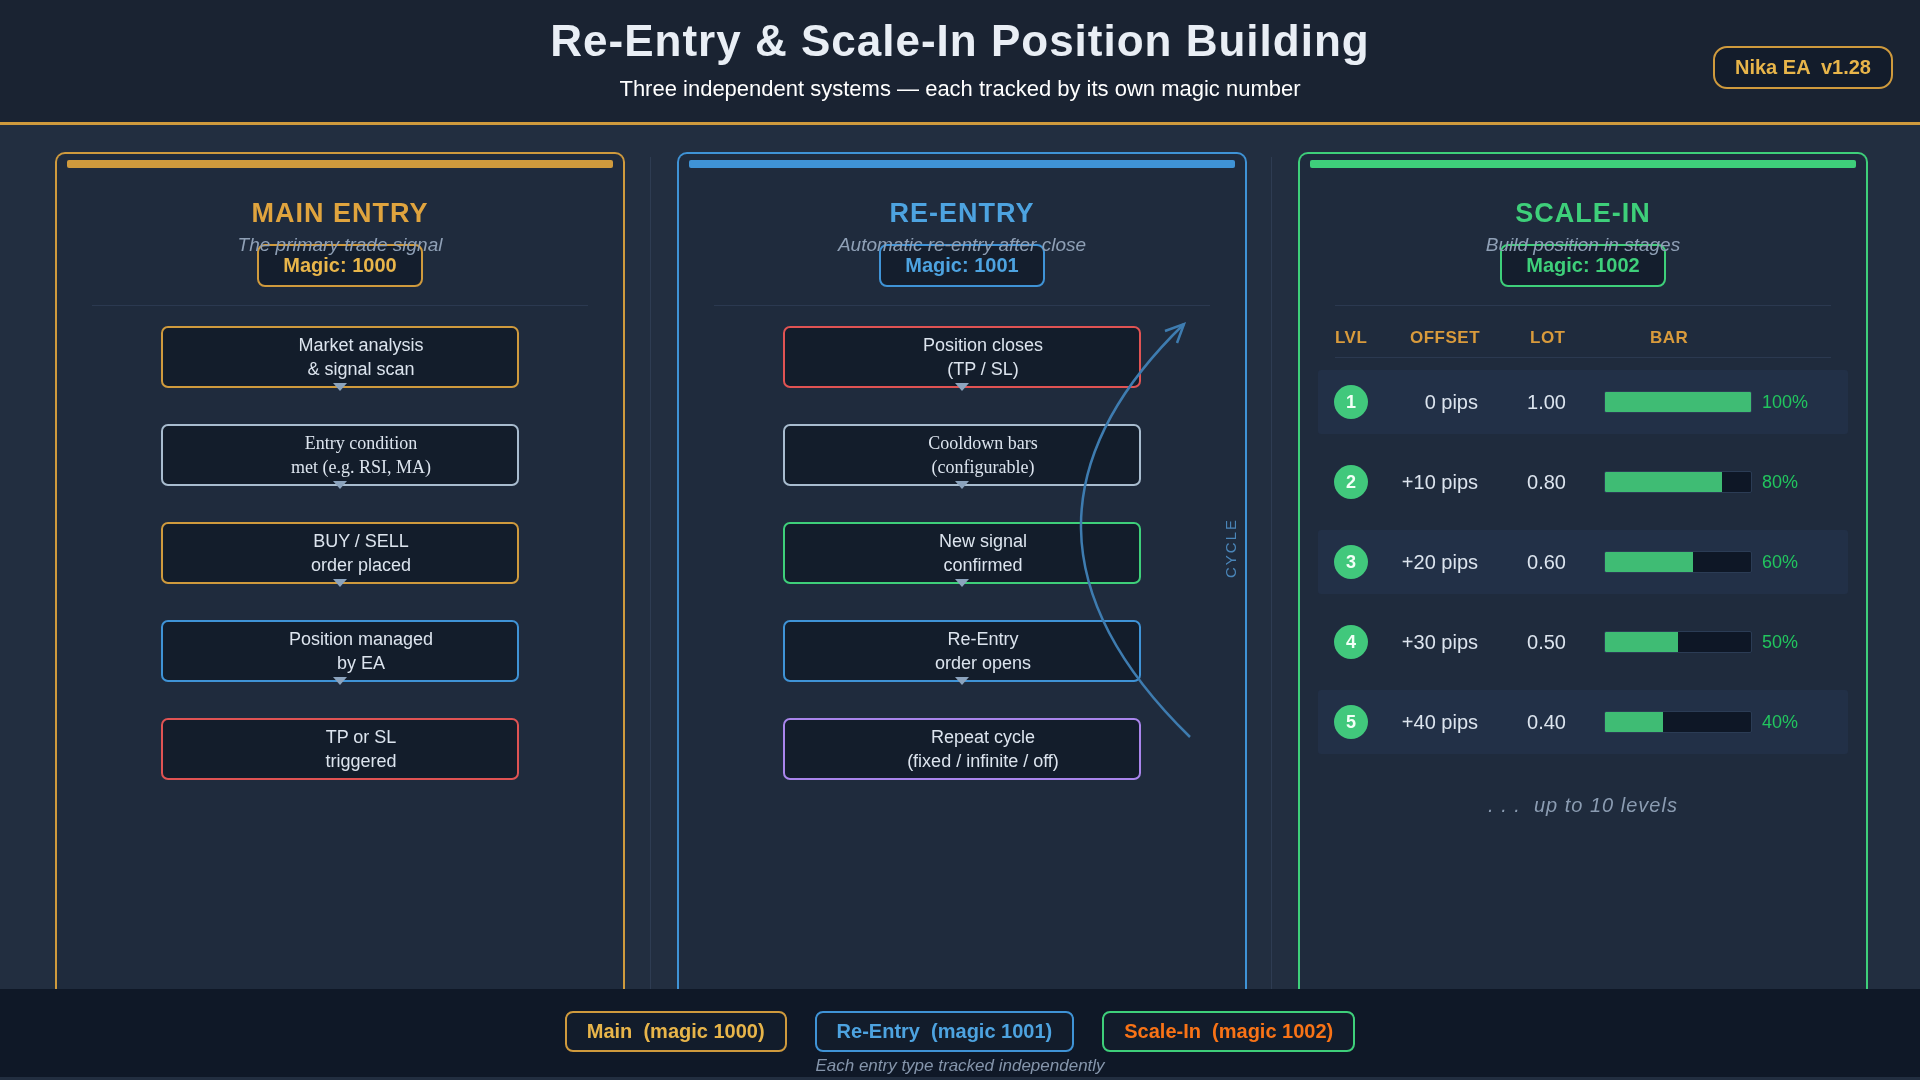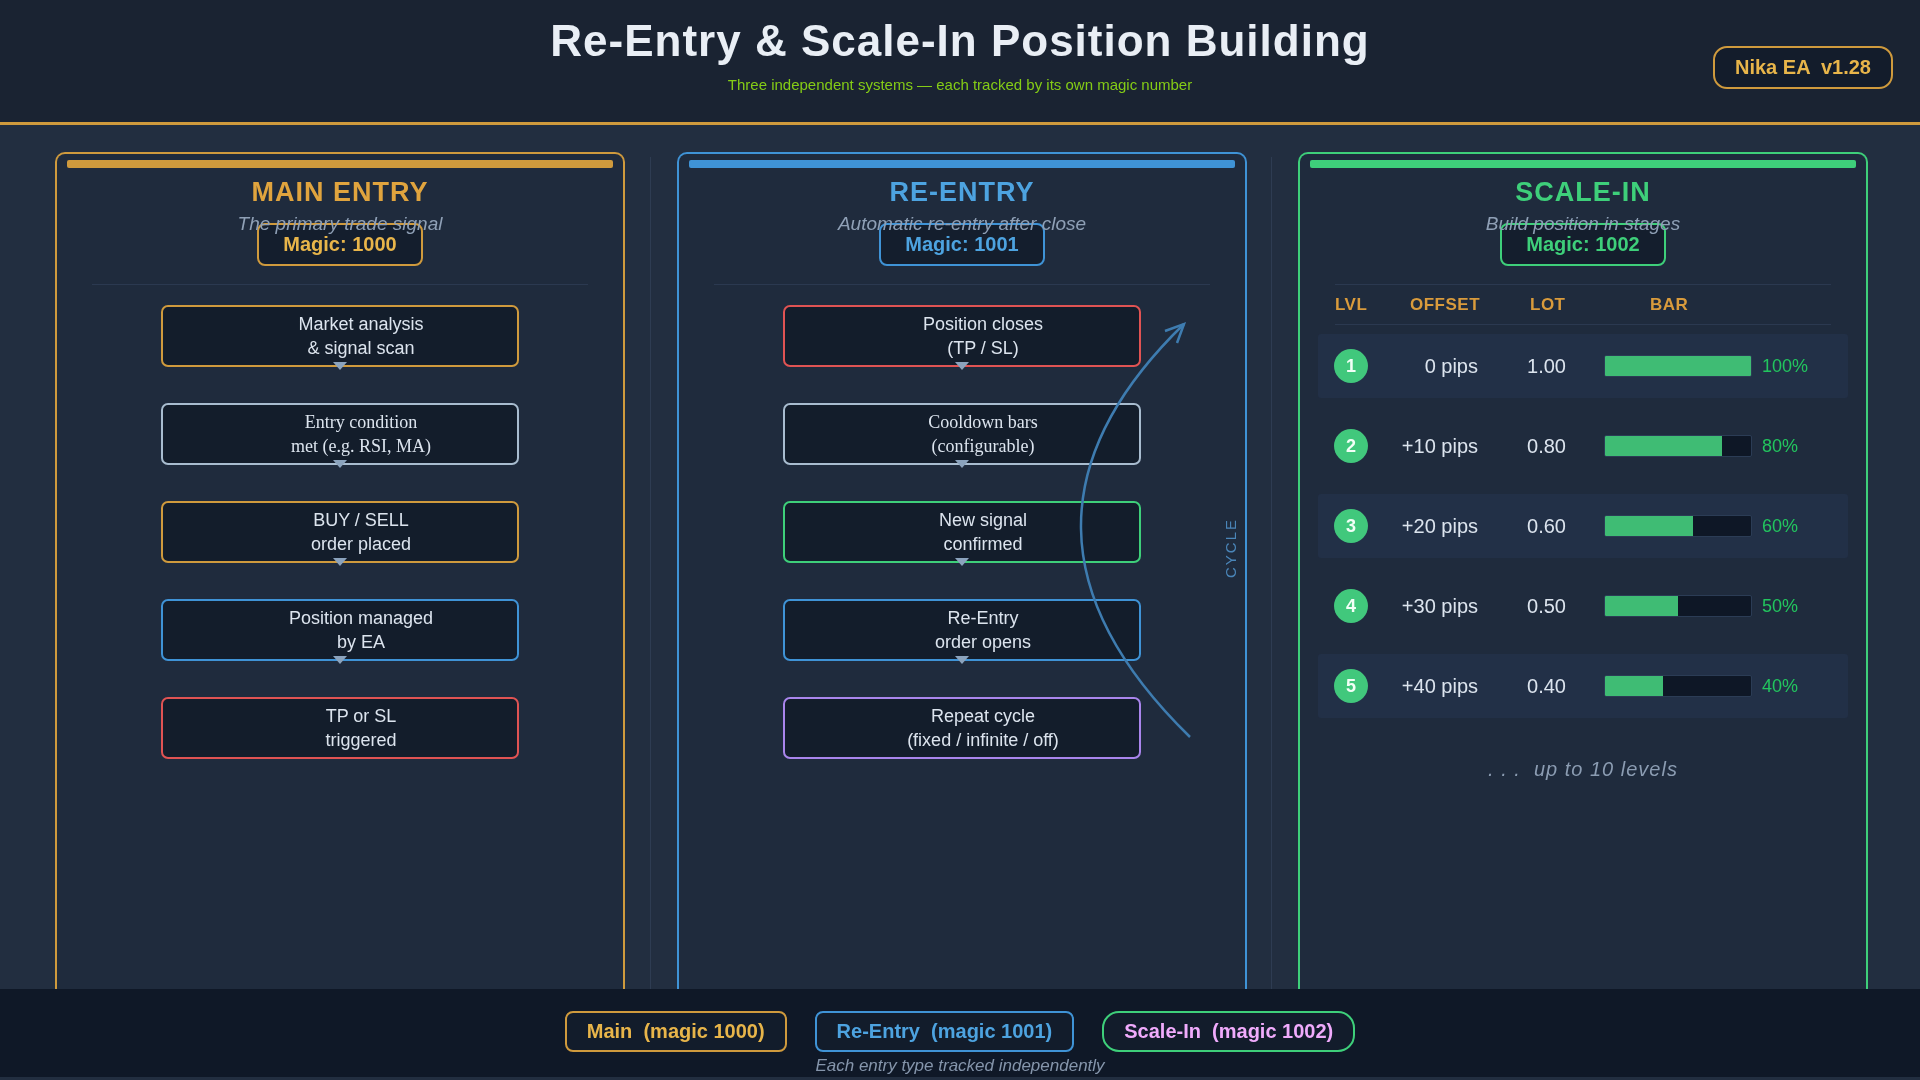--- a/index.html
+++ b/index.html
@@ -4,42 +4,42 @@
 <style>
   * { box-sizing: border-box; }
   html,body { margin:0; padding:0; width:1920px; height:1080px; overflow:hidden;
               font-family:"Liberation Sans", sans-serif; background:#222e40; }
 
   
   .header { height:125px; background:#1a2332; border-bottom:3px solid #cf9a3d;
             position:relative; text-align:center; }
   .header h1 { margin:0; padding-top:16px; font-size:44px; font-weight:bold;
                color:#e9eef5; letter-spacing:1px; }
-  .header .subtitle { margin-top:10px; font-size:15px; color:#84cc16; }
+  .header .subtitle { margin-top:10px; font-size:22px; color:#ffffff; }
   .version { position:absolute; right:27px; top:46px; border:2px solid #cf9a3d;
              color:#e8b54a; background:#131c2b; border-radius:14px; padding:8px 20px;
              font-weight:bold; font-size:20px; white-space:pre; }
 
   
   .content { position:relative; height:864px; background:#222e40; }
   .v-divider { position:absolute; top:32px; bottom:0; width:1px; background:#2e3c52; }
   .vd1 { left:650px; } .vd2 { left:1271px; }
 
   .panel { position:absolute; top:27px; bottom:0; width:570px; background:#1f2b3d;
            border:2px solid; border-bottom:none; border-radius:10px 10px 0 0; }
   .panel.p-main   { left:55px;   border-color:#cf9a3d; }
   .panel.p-reentry{ left:677px;  border-color:#3f93d6; }
   .panel.p-scalein{ left:1298px; border-color:#3ecf7a; }
 
   .accent { height:8px; margin:6px 10px 0; border-radius:2px; }
   .p-main .accent    { background:#cf9a3d; }
   .p-reentry .accent { background:#3f93d6; }
   .p-scalein .accent { background:#3ecf7a; }
 
-  .p-title { text-align:center; font-weight:bold; font-size:27px; letter-spacing:1px; margin-top:9px; }
+  .p-title { text-align:center; font-weight:bold; font-size:27px; letter-spacing:1px; margin-top:30px; }
   .p-main .p-title    { color:#e0a43e; }
   .p-reentry .p-title { color:#4da3e0; }
   .p-scalein .p-title { color:#3ecf7a; }
 
   .p-sub { text-align:center; font-style:italic; font-size:19px; color:#8fa0b6;
            margin-top:5px; position:relative; z-index:2; }
   .magic { width:max-content; margin:-12px auto 0; position:relative; z-index:1;
            border:2px solid; border-radius:8px; background:#141e2d;
            padding:8px 24px; font-weight:bold; font-size:20px; }
   .p-main .magic    { border-color:#cf9a3d; color:#e8b54a; }
@@ -63,21 +63,21 @@
   .bc-green  { border-color:#3ecf7a; } .bc-purple{ border-color:#a985ec; }
 
   
   .arc-svg { position:absolute; left:0; top:0; pointer-events:none; }
   .cycle-label { position:absolute; left:1199px; top:392px; width:62px; height:62px;
                  display:flex; align-items:center; justify-content:center;
                  transform:rotate(-90deg); color:#4a85b8; font-size:15px;
                  letter-spacing:2px; }
 
   
-  .tbl-head { display:flex; margin:0 35px; padding:10px 0 9px;
+  .tbl-head { display:flex; margin:12px 35px; padding:10px 0 9px;
               border-bottom:1px solid #2b3950; color:#d99b3c; font-weight:bold;
               font-size:17px; letter-spacing:0.5px; }
   .th-lvl { width:75px; } .th-off { width:120px; } .th-lot { width:120px; }
   .rows { margin:9px 18px 0; }
   .row { display:flex; align-items:center; height:64px; margin-bottom:16px;
          border-radius:3px; padding-left:16px; }
   .row.odd { background:#223047; }
   .lvl { width:34px; height:34px; border-radius:50%; background:#41c87c; color:#f2fff7;
          font-weight:bold; font-size:18px; display:flex; align-items:center;
          justify-content:center; flex:none; }
@@ -90,21 +90,21 @@
   .footnote { text-align:center; font-style:italic; font-size:20px; color:#8b9cb2;
               margin-top:40px; letter-spacing:1px; white-space:pre; }
 
   
   .footer { height:88px; background:#0f1827; text-align:center; }
   .legend { display:flex; justify-content:center; gap:28px; padding-top:22px; }
   .pill { border:2px solid; border-radius:8px; background:#121c2b; padding:7px 20px;
           font-weight:bold; font-size:20px; white-space:pre; }
   .pill.lg-main    { color:#e8b54a; border-color:#cf9a3d; }
   .pill.lg-reentry { color:#4da3e0; border-color:#3f93d6; }
-  .pill.lg-scalein { color:#f0abfc; border-color:#3ecf7a;border-radius:17px; }
+  .pill.lg-scalein { color:#f97316; border-color:#3ecf7a; }
   .caption { margin-top:4px; font-style:italic; font-size:17px; color:#8595ab; }
 </style>
 </head>
 <body>
 
 <div class="header">
   <h1>Re-Entry &amp; Scale-In Position Building</h1>
   <div class="subtitle">Three independent systems — each tracked by its own magic number</div>
   <div class="version">Nika EA  v1.28</div>
 </div>

